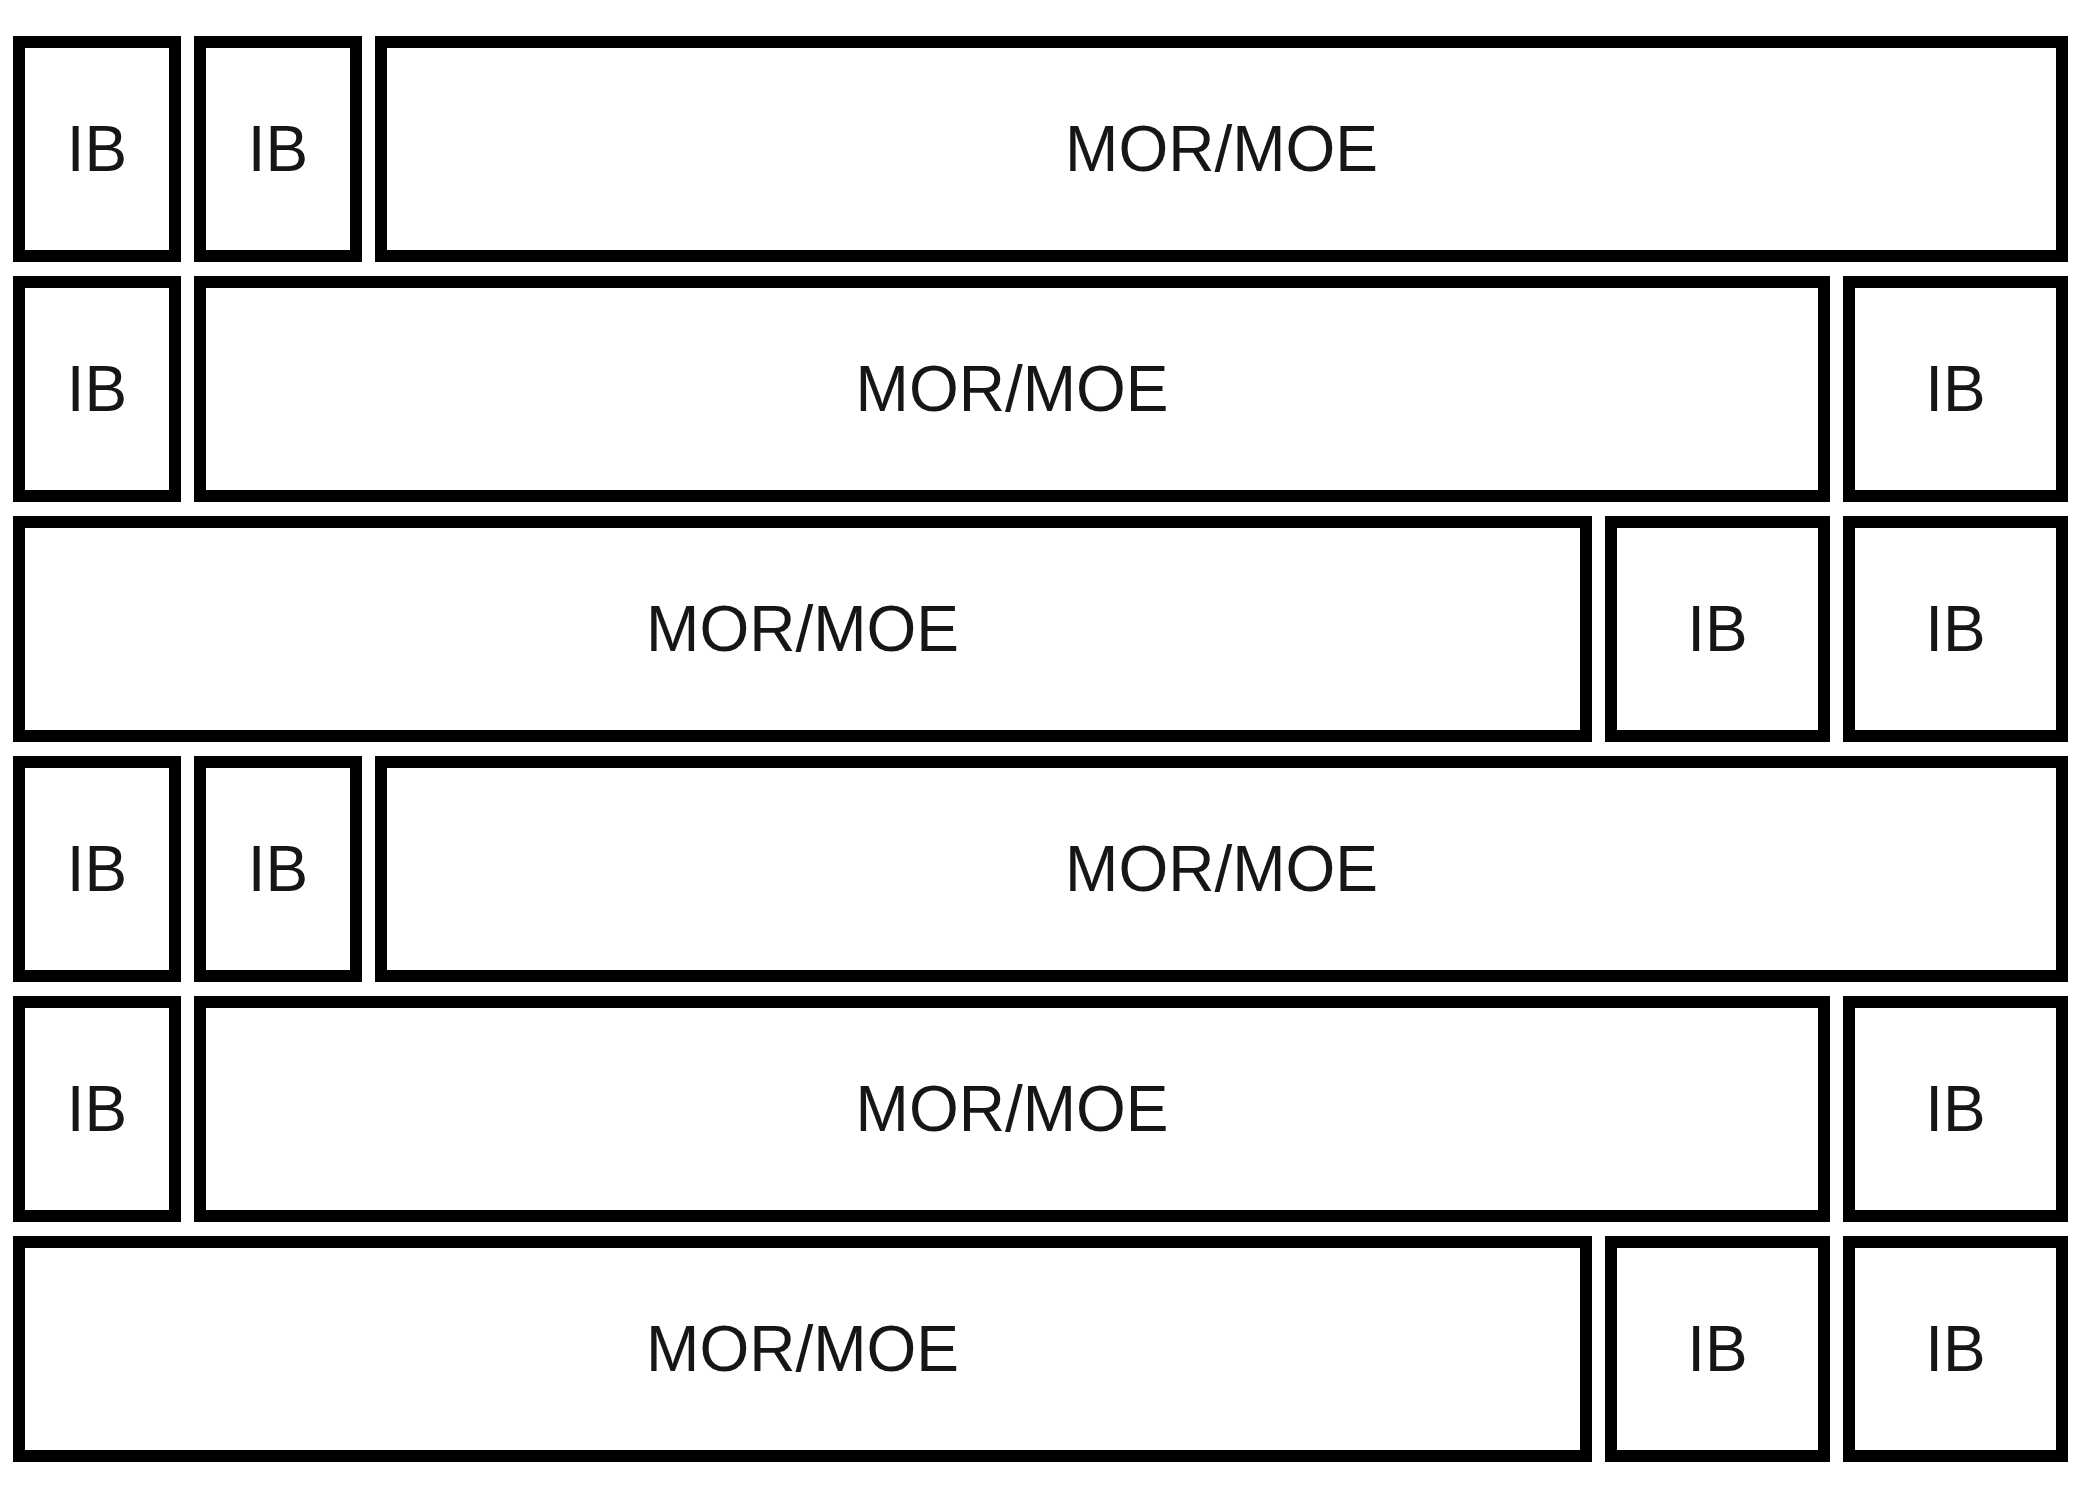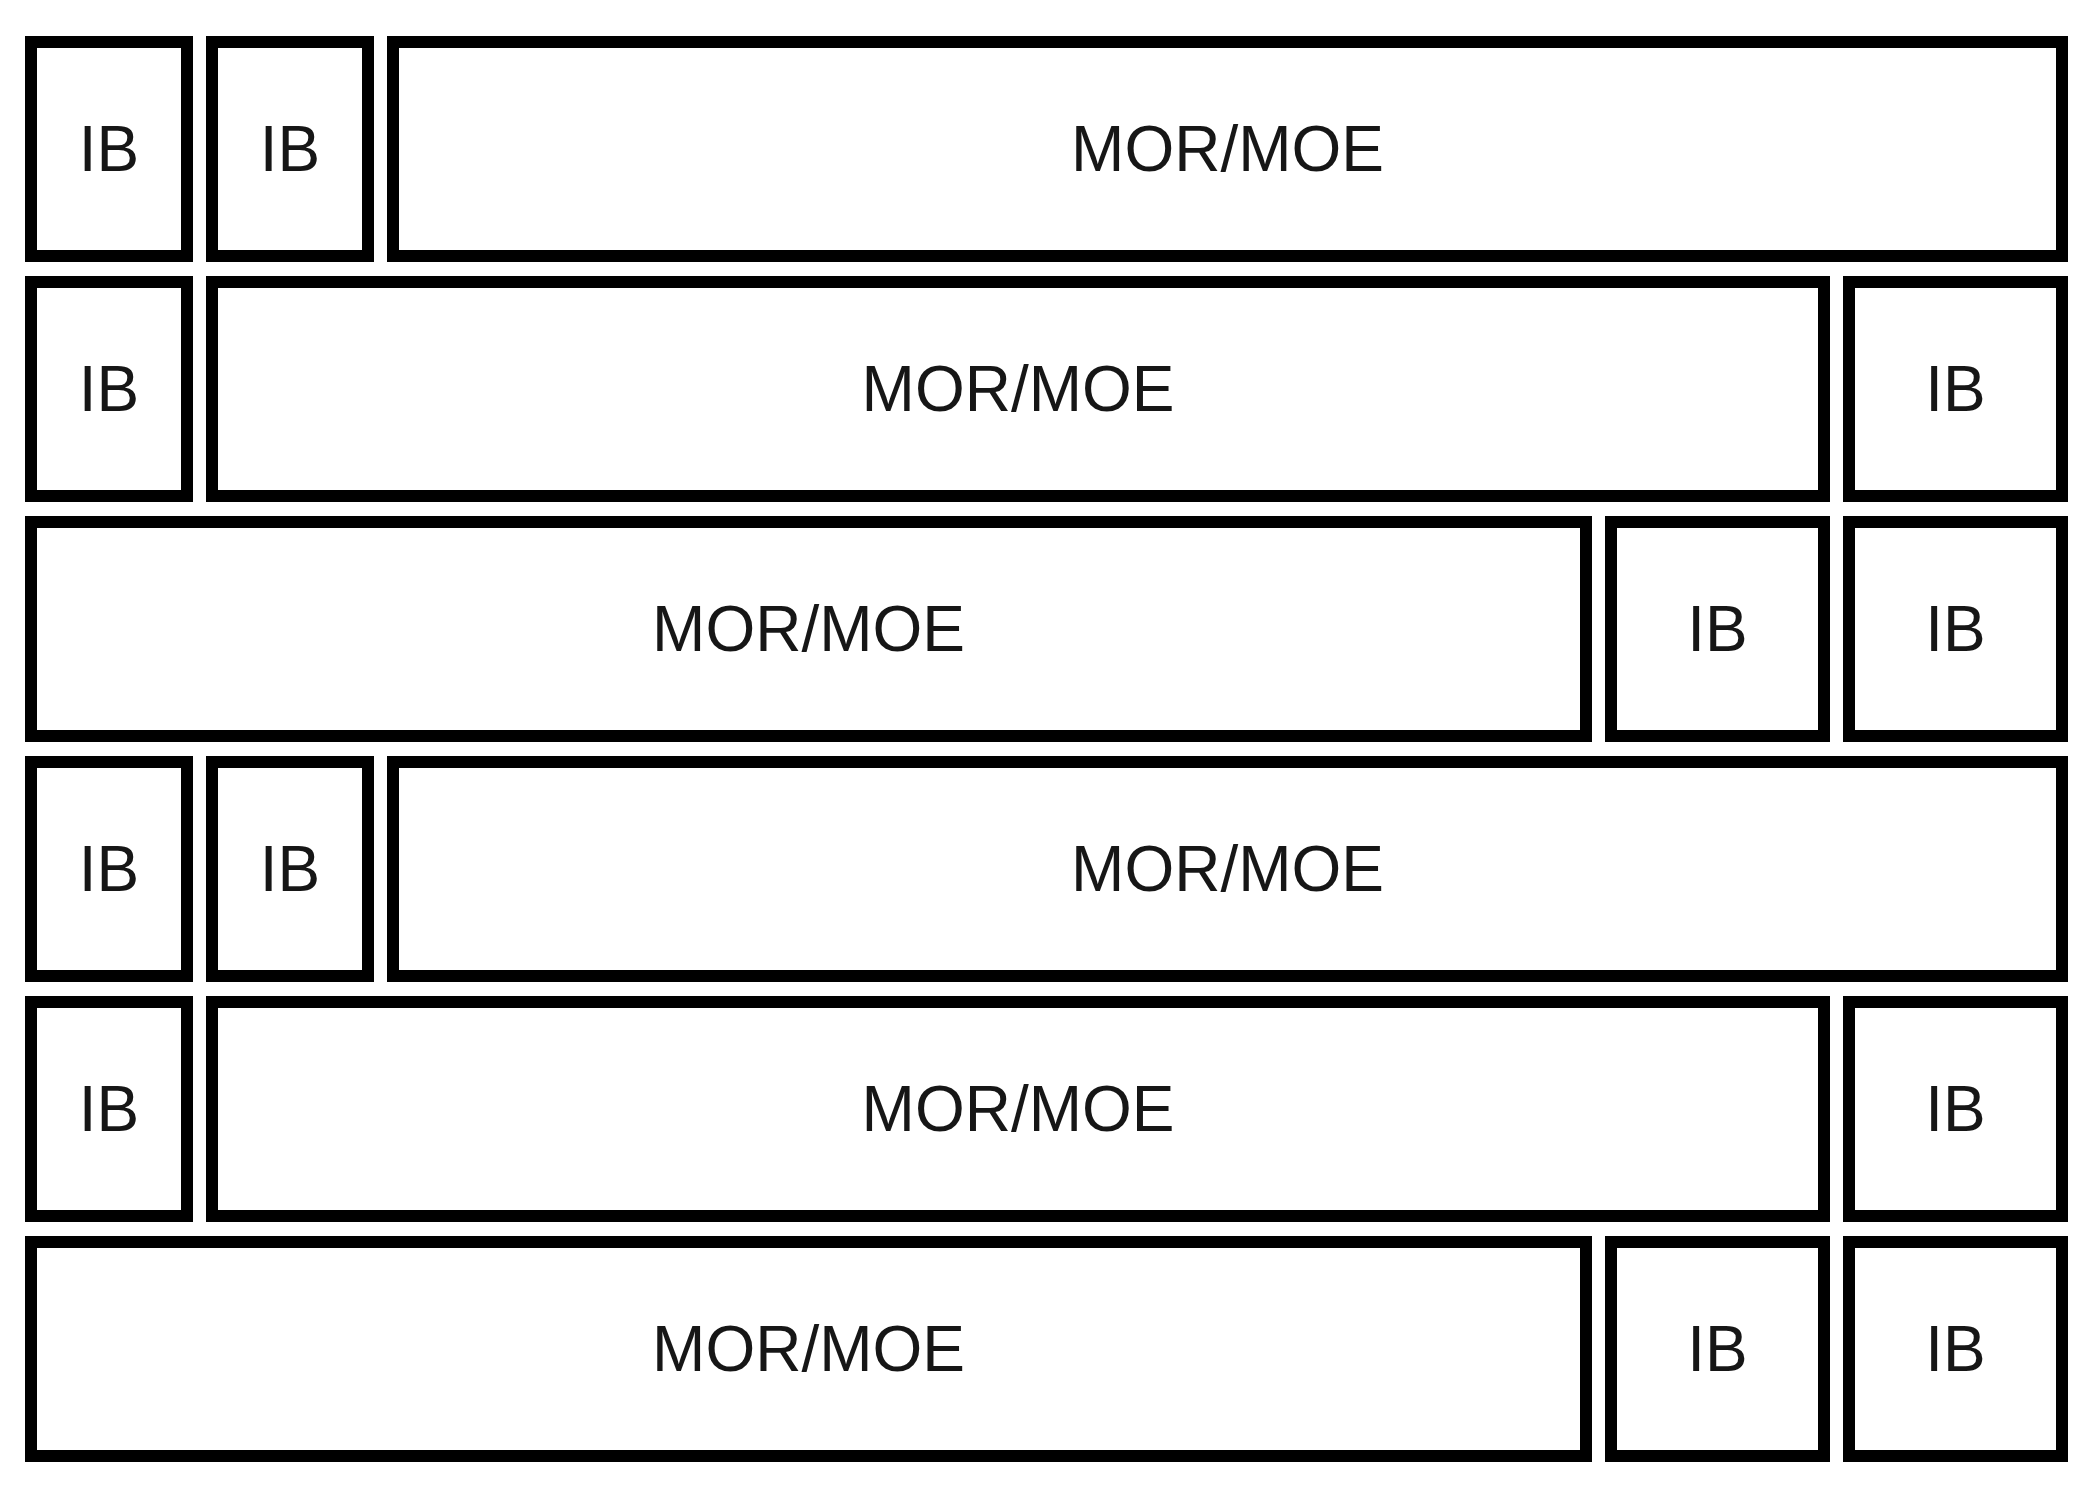--- a/index.html
+++ b/index.html
@@ -7,21 +7,21 @@
     padding: 0;
     background: #ffffff;
   }
 
   .canvas {
     position: relative;
     width: 2099px;
     height: 1493px;
     background: #ffffff;
     box-sizing: border-box;
-    padding: 36px 31px 0 25px;
+    padding: 36px 31px 0 13px;
     display: flex;
     flex-direction: column;
     row-gap: 14px;
     font-family: "Liberation Sans", "DejaVu Sans", sans-serif;
   }
 
   .row {
     display: flex;
     column-gap: 13px;
     height: 226px;

